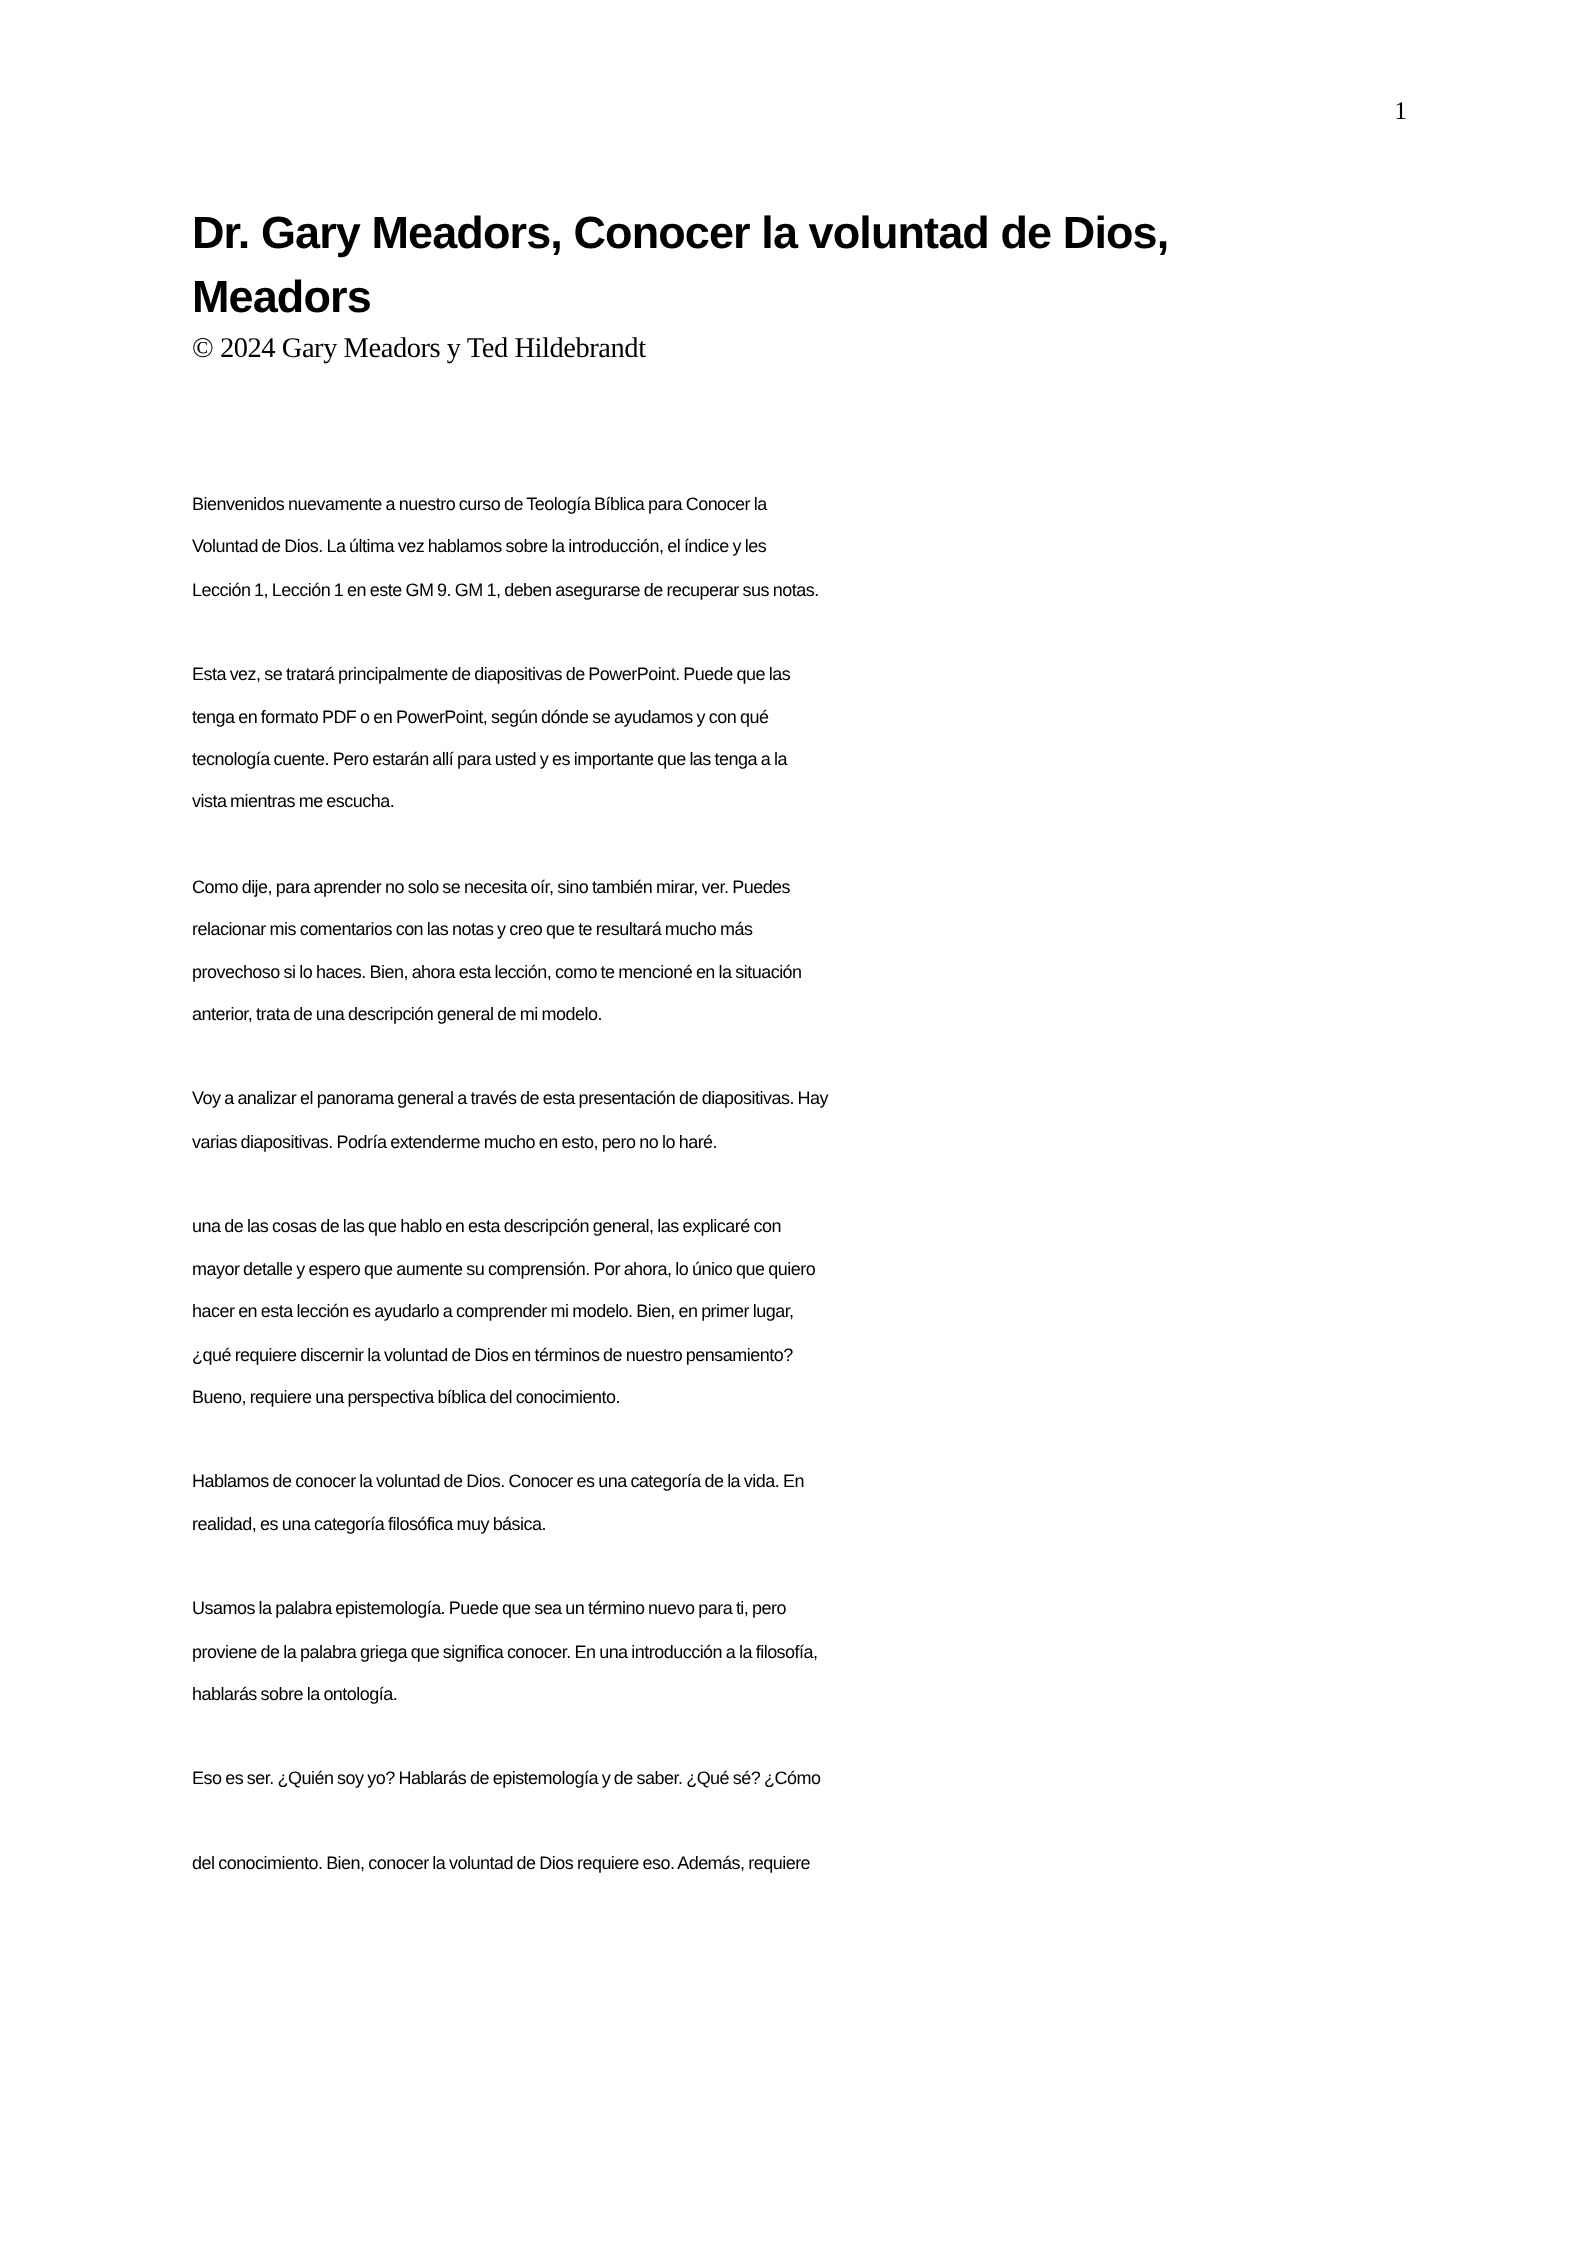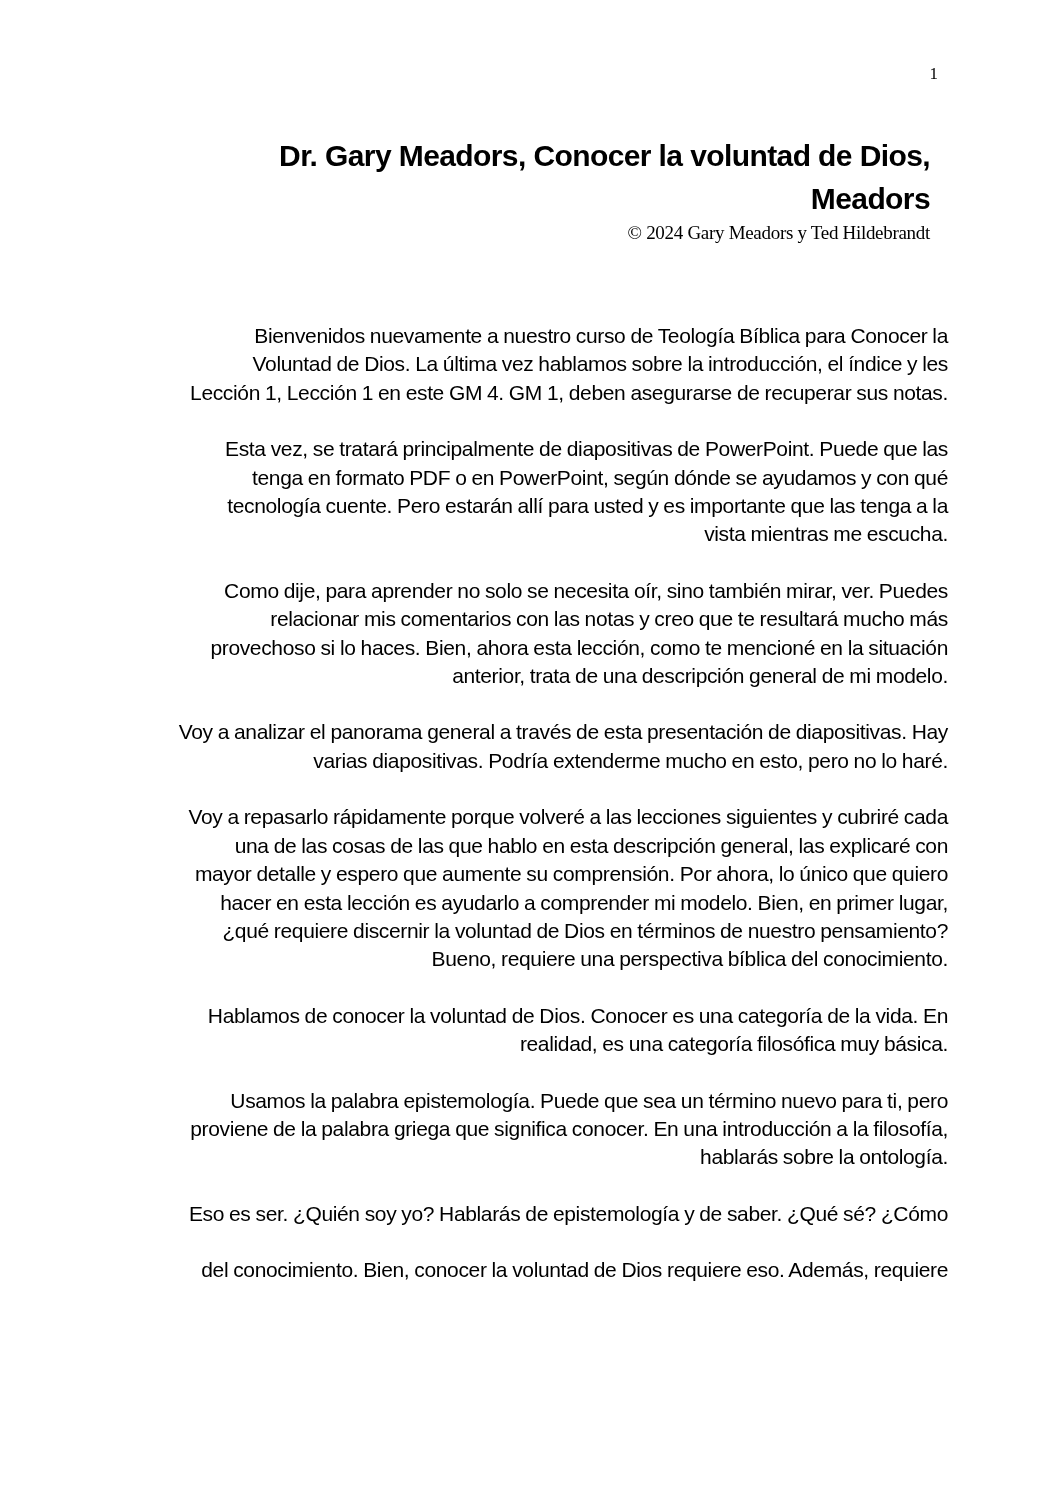--- a/index.html
+++ b/index.html
@@ -22,21 +22,21 @@
       text-align: right;
       font-family: "Liberation Serif", serif;
       font-size: 17px;
       line-height: 20px;
     }
     .title-block {
       position: absolute;
       top: 134px;
       left: 128px;
       width: 802px;
-      text-align: right;
+      text-align: left;
     }
     .title {
       margin: 0;
       font-family: "Liberation Sans", sans-serif;
       font-weight: bold;
       font-size: 30px;
       line-height: 43px;
       letter-spacing: -0.6px;
     }
     .copyright {
@@ -48,25 +48,24 @@
     }
     .body-text {
       position: absolute;
       top: 322px;
       left: 128px;
       width: 820px;
     }
     .para {
       margin: 0 0 28px 0;
       font-family: "Liberation Sans", sans-serif;
-      font-size: 21px;
+      font-size: 12px;
       line-height: 28.4px;
       letter-spacing: -0.35px;
       word-spacing: -0.5px;
-      text-align: right;
     }
     .line {
       display: block;
       white-space: nowrap;
     }
   </style>
 </head>
 <body>
 
 <div class="page-number">1</div>
@@ -76,40 +75,39 @@
     <span class="line">Dr. Gary Meadors, Conocer la voluntad de Dios,</span>
     <span class="line">Meadors</span>
   </h1>
   <p class="copyright">© 2024 Gary Meadors y Ted Hildebrandt</p>
 </header>
 
 <main class="body-text">
   <p class="para">
     <span class="line">Bienvenidos nuevamente a nuestro curso de Teología Bíblica para Conocer la</span>
     <span class="line">Voluntad de Dios. La última vez hablamos sobre la introducción, el índice y les</span>
-    <span class="line">Lección 1, Lección 1 en este GM 4. GM 1, deben asegurarse de recuperar sus notas.</span>
+    <span class="line">Lección 1, Lección 1 en este GM 9. GM 1, deben asegurarse de recuperar sus notas.</span>
   </p>
   <p class="para">
     <span class="line">Esta vez, se tratará principalmente de diapositivas de PowerPoint. Puede que las</span>
     <span class="line">tenga en formato PDF o en PowerPoint, según dónde se ayudamos y con qué</span>
     <span class="line">tecnología cuente. Pero estarán allí para usted y es importante que las tenga a la</span>
     <span class="line">vista mientras me escucha.</span>
   </p>
   <p class="para">
     <span class="line">Como dije, para aprender no solo se necesita oír, sino también mirar, ver. Puedes</span>
     <span class="line">relacionar mis comentarios con las notas y creo que te resultará mucho más</span>
     <span class="line">provechoso si lo haces. Bien, ahora esta lección, como te mencioné en la situación</span>
     <span class="line">anterior, trata de una descripción general de mi modelo.</span>
   </p>
   <p class="para">
     <span class="line">Voy a analizar el panorama general a través de esta presentación de diapositivas. Hay</span>
     <span class="line">varias diapositivas. Podría extenderme mucho en esto, pero no lo haré.</span>
   </p>
   <p class="para">
-    <span class="line">Voy a repasarlo rápidamente porque volveré a las lecciones siguientes y cubriré cada</span>
     <span class="line">una de las cosas de las que hablo en esta descripción general, las explicaré con</span>
     <span class="line">mayor detalle y espero que aumente su comprensión. Por ahora, lo único que quiero</span>
     <span class="line">hacer en esta lección es ayudarlo a comprender mi modelo. Bien, en primer lugar,</span>
     <span class="line">¿qué requiere discernir la voluntad de Dios en términos de nuestro pensamiento?</span>
     <span class="line">Bueno, requiere una perspectiva bíblica del conocimiento.</span>
   </p>
   <p class="para">
     <span class="line">Hablamos de conocer la voluntad de Dios. Conocer es una categoría de la vida. En</span>
     <span class="line">realidad, es una categoría filosófica muy básica.</span>
   </p>

